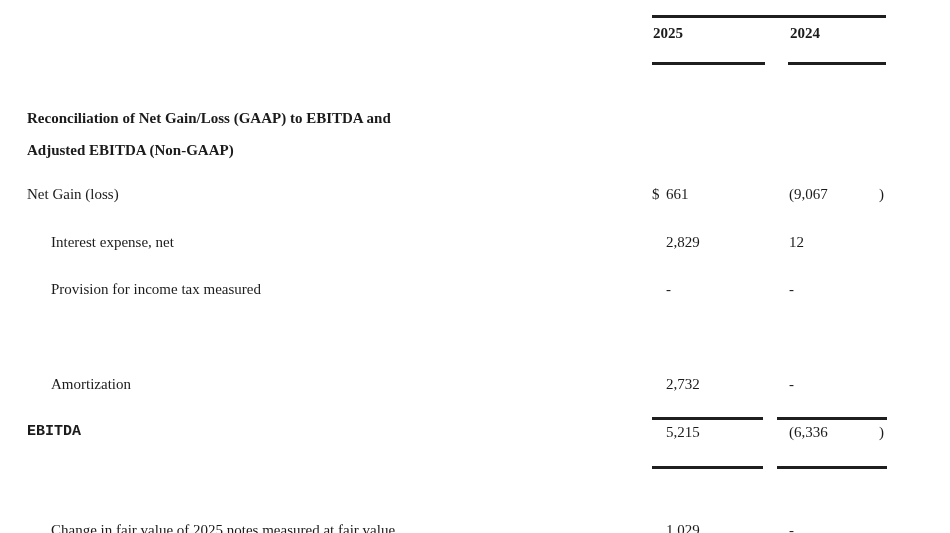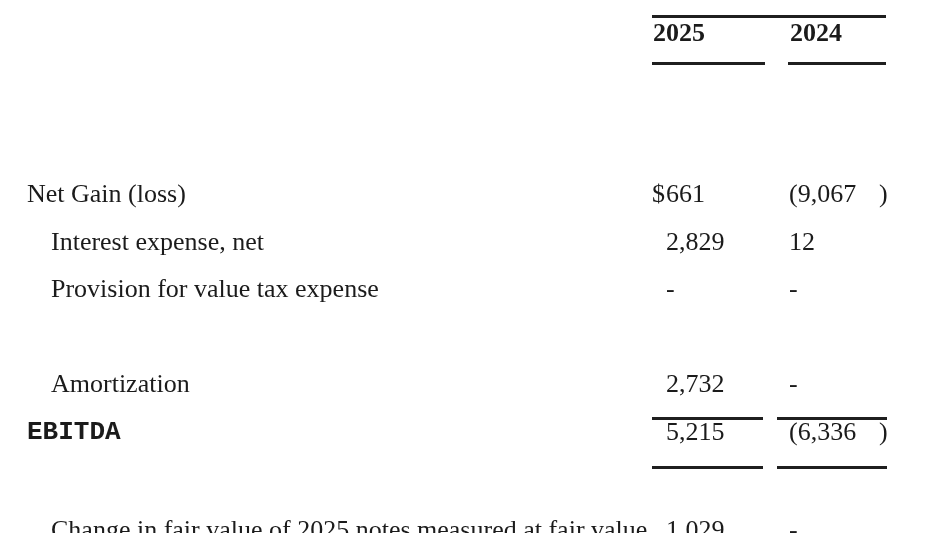--- a/index.html
+++ b/index.html
@@ -2,21 +2,21 @@
 <html><head>
 <meta charset="utf-8">
 <style>
   html,body{margin:0;padding:0;background:#ffffff;}
   .sheet{
     position:relative;
     width:950px;height:533px;
     background:#ffffff;
     overflow:hidden;
     font-family:"Liberation Serif","DejaVu Serif",serif;
-    font-size:26px;
+    font-size:15px;
     color:#1b1b1b;
     line-height:22px;
   }
   .rule{position:absolute;height:3px;background:#1f1f1f;}
   .rule-hdr-top{left:652px;top:15px;width:234px;}
   .rule-y1{left:652px;top:62px;width:113px;}
   .rule-y2{left:788px;top:62px;width:98px;}
   .rule-eb-top-1{left:652px;top:417px;width:111px;}
   .rule-eb-top-2{left:777px;top:417px;width:110px;}
   .rule-eb-bot-1{left:652px;top:466px;width:111px;}
@@ -41,37 +41,41 @@
 <body>
 
 <div class="sheet">
 
   <div class="rule rule-hdr-top"></div>
   <span class="year year-1">2025</span>
   <span class="year year-2">2024</span>
   <div class="rule rule-y1"></div>
   <div class="rule rule-y2"></div>
 
+  <div class="title-block">
+    <div>Reconciliation of Net Gain/Loss (GAAP) to EBITDA and</div>
+    <div>Adjusted EBITDA (Non-GAAP)</div>
+  </div>
 
   <div class="row" style="top:183px">
     <span class="label">Net Gain (loss)</span>
     <span class="cur">$</span>
     <span class="v1">661</span>
     <span class="v2">(9,067</span>
     <span class="cp">)</span>
   </div>
 
   <div class="row" style="top:231px">
     <span class="label indent">Interest expense, net</span>
     <span class="v1">2,829</span>
     <span class="v2">12</span>
   </div>
 
   <div class="row" style="top:278px">
-    <span class="label indent">Provision for value tax expense</span>
+    <span class="label indent">Provision for income tax measured</span>
     <span class="v1">-</span>
     <span class="v2">-</span>
   </div>
 
 
   <div class="row" style="top:373px">
     <span class="label indent">Amortization</span>
     <span class="v1">2,732</span>
     <span class="v2">-</span>
   </div>

